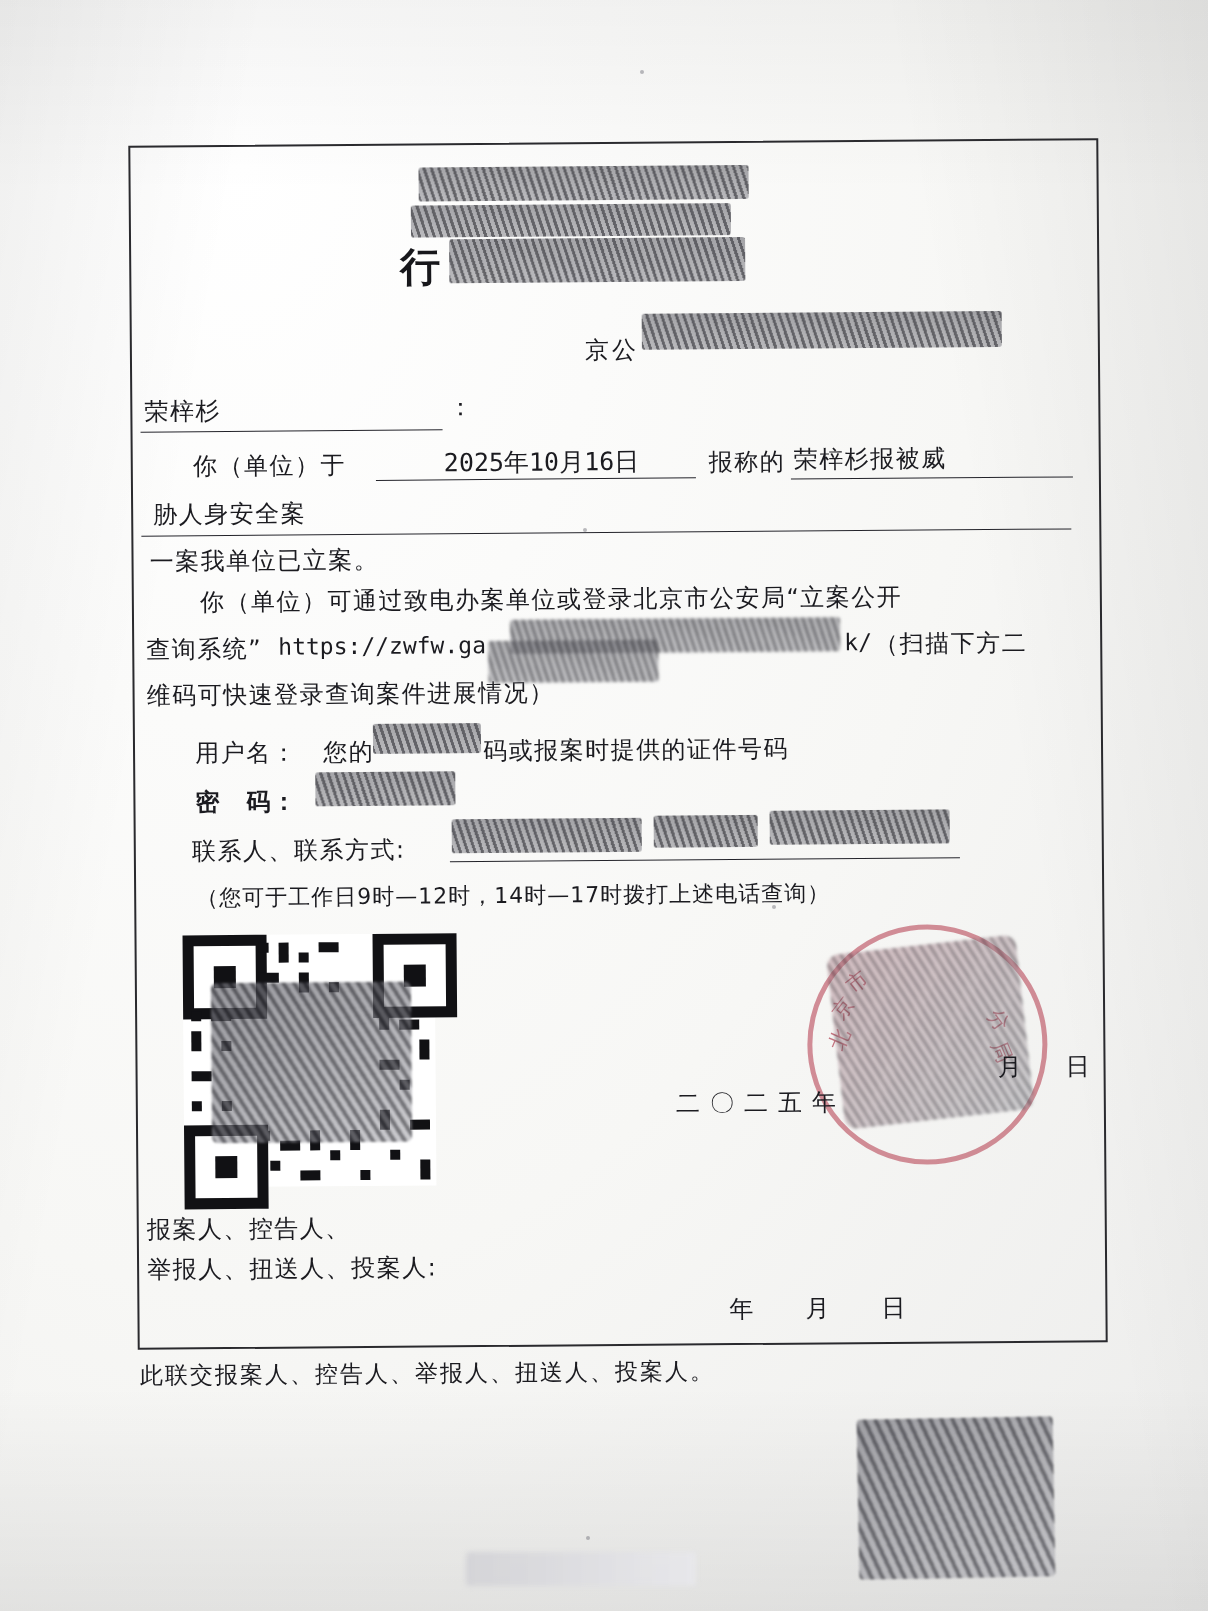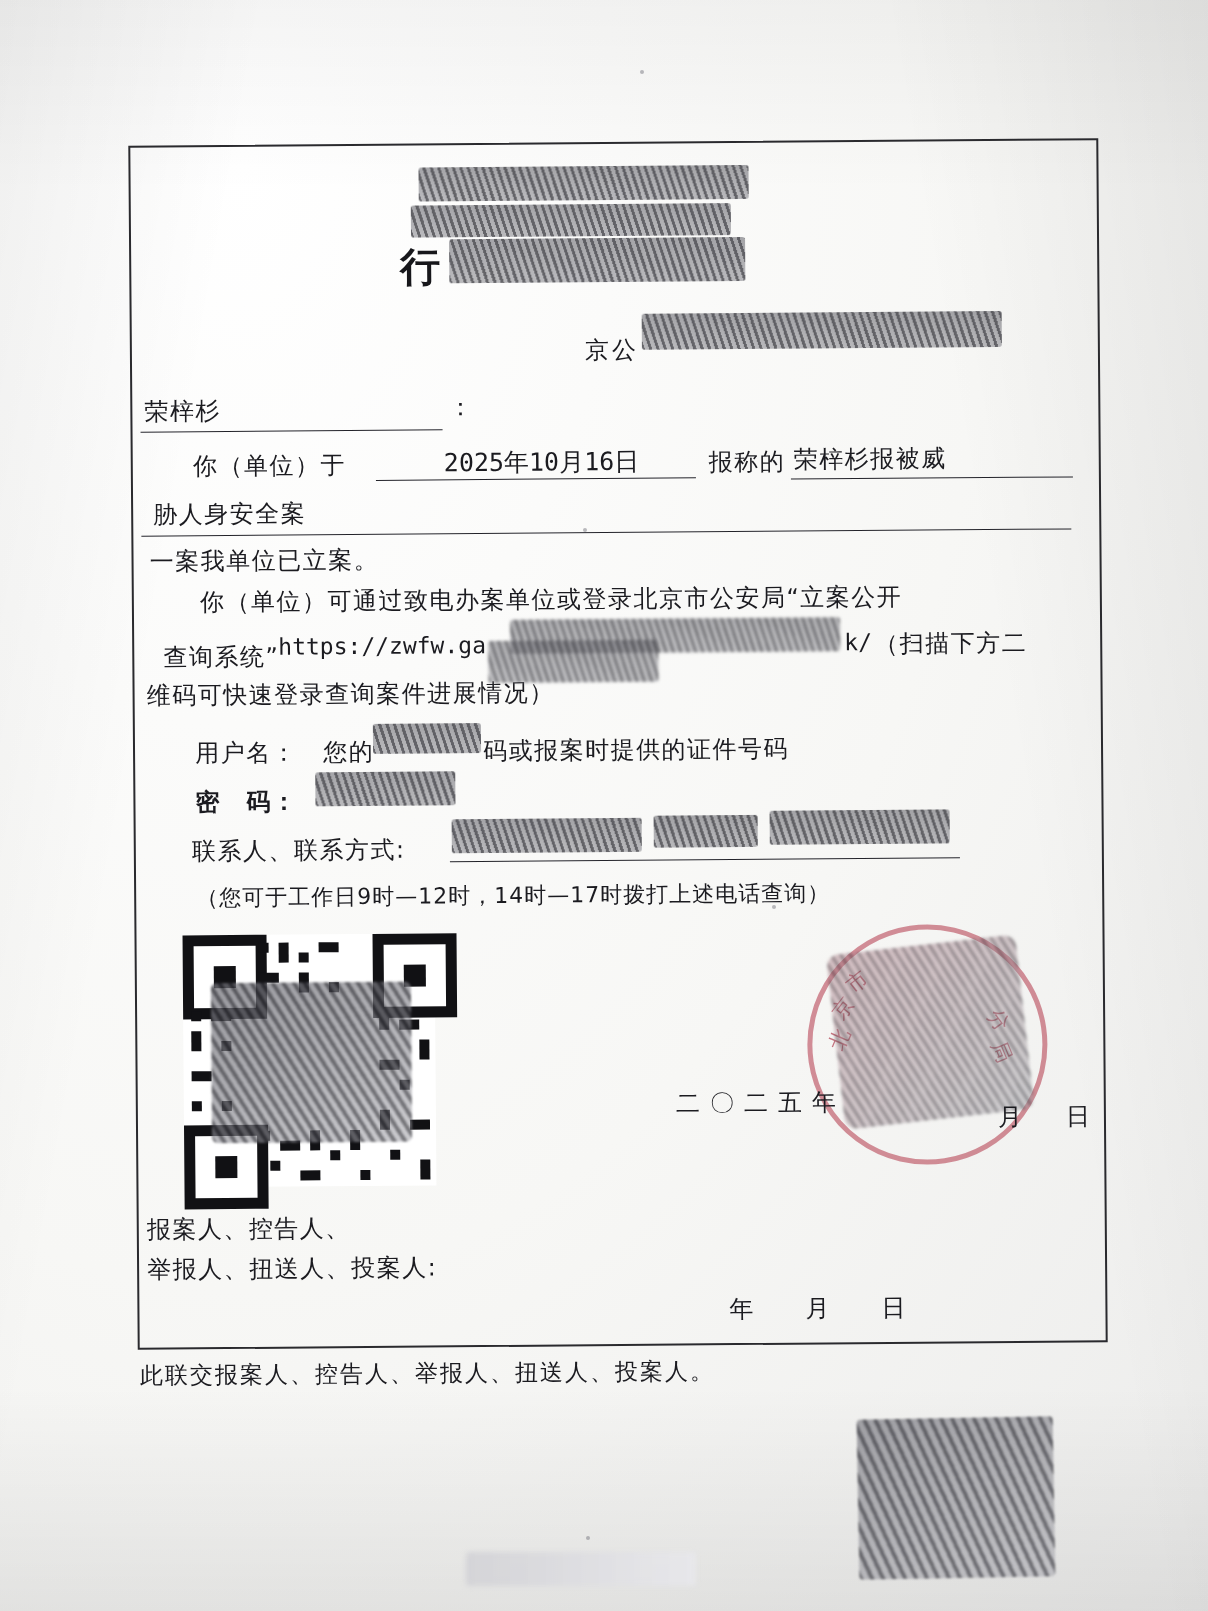--- a/index.html
+++ b/index.html
@@ -232,21 +232,21 @@
     <div class="t body-line" style="left:663px; top:303px;">荣梓杉报被威</div>
     <div class="rule" style="left:660px; top:338px; width:282px;"></div>
 
     <div class="t body-line" style="left:22px; top:353px;">胁人身安全案</div>
     <div class="rule" style="left:10px; top:390px; width:930px;"></div>
 
     <div class="t body-line" style="left:18px; top:400px;">一案我单位已立案。</div>
 
     <div class="t body-line" style="left:68px; top:441px;">你（单位）可通过致电办案单位或登录北京市公安局“立案公开</div>
 
-    <div class="t body-line" style="left:31px; top:488px;margin-top:8px;">查询系统”</div>
+    <div class="t body-line" style="left:14px; top:488px;">查询系统”</div>
     <div class="t body-line mono" style="left:146px; top:489px; font-size:23px;">https://zwfw.ga</div>
     <div class="redact soft" style="left:378px; top:477px; width:330px; height:34px;"></div>
     <div class="t body-line mono" style="left:712px; top:489px; font-size:23px;">k/</div>
     <div class="t body-line" style="left:742px; top:488px;">（扫描下方二</div>
 
     <div class="t body-line" style="left:14px; top:534px;">维码可快速登录查询案件进展情况）</div>
     <div class="redact soft" style="left:356px; top:498px; width:170px; height:42px;"></div>
 
     <div class="t body-line" style="left:62px; top:592px;">用户名：</div>
     <div class="t body-line" style="left:190px; top:592px;">您的</div>
@@ -313,21 +313,21 @@
         <span style="left:18px; top:82px; transform:rotate(-58deg);">北</span>
         <span style="left:26px; top:52px; transform:rotate(-44deg);">京</span>
         <span style="left:44px; top:28px; transform:rotate(-30deg);">市</span>
         <span style="left:178px; top:88px; transform:rotate(62deg);">分</span>
         <span style="left:176px; top:120px; transform:rotate(76deg);">局</span>
       </div>
     </div>
     <div id="seal-smudge"></div>
 
     <div class="t body-line" style="left:540px; top:946px; letter-spacing:10px;">二〇二五年</div>
-    <div class="t body-line" style="left:862px; top:962px; letter-spacing:10px;">月　日</div>
+    <div class="t body-line" style="left:862px; top:912px; letter-spacing:10px;">月　日</div>
 
     <div class="t body-line" style="left:10px; top:1068px;">报案人、控告人、</div>
     <div class="t body-line" style="left:10px; top:1108px;">举报人、扭送人、投案人:</div>
     <div class="t body-line" style="left:592px; top:1152px; letter-spacing:14px;">年　月　日</div>
   </div>
 
   <div id="footer-note">此联交报案人、控告人、举报人、扭送人、投案人。</div>
 
   <div id="bottom-redact"></div>
   <div id="watermark"></div>

